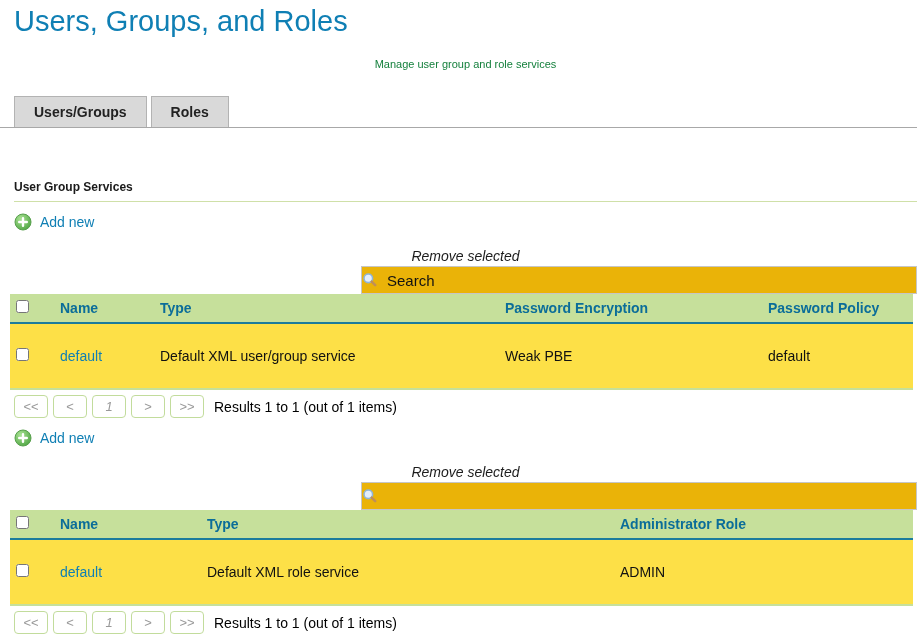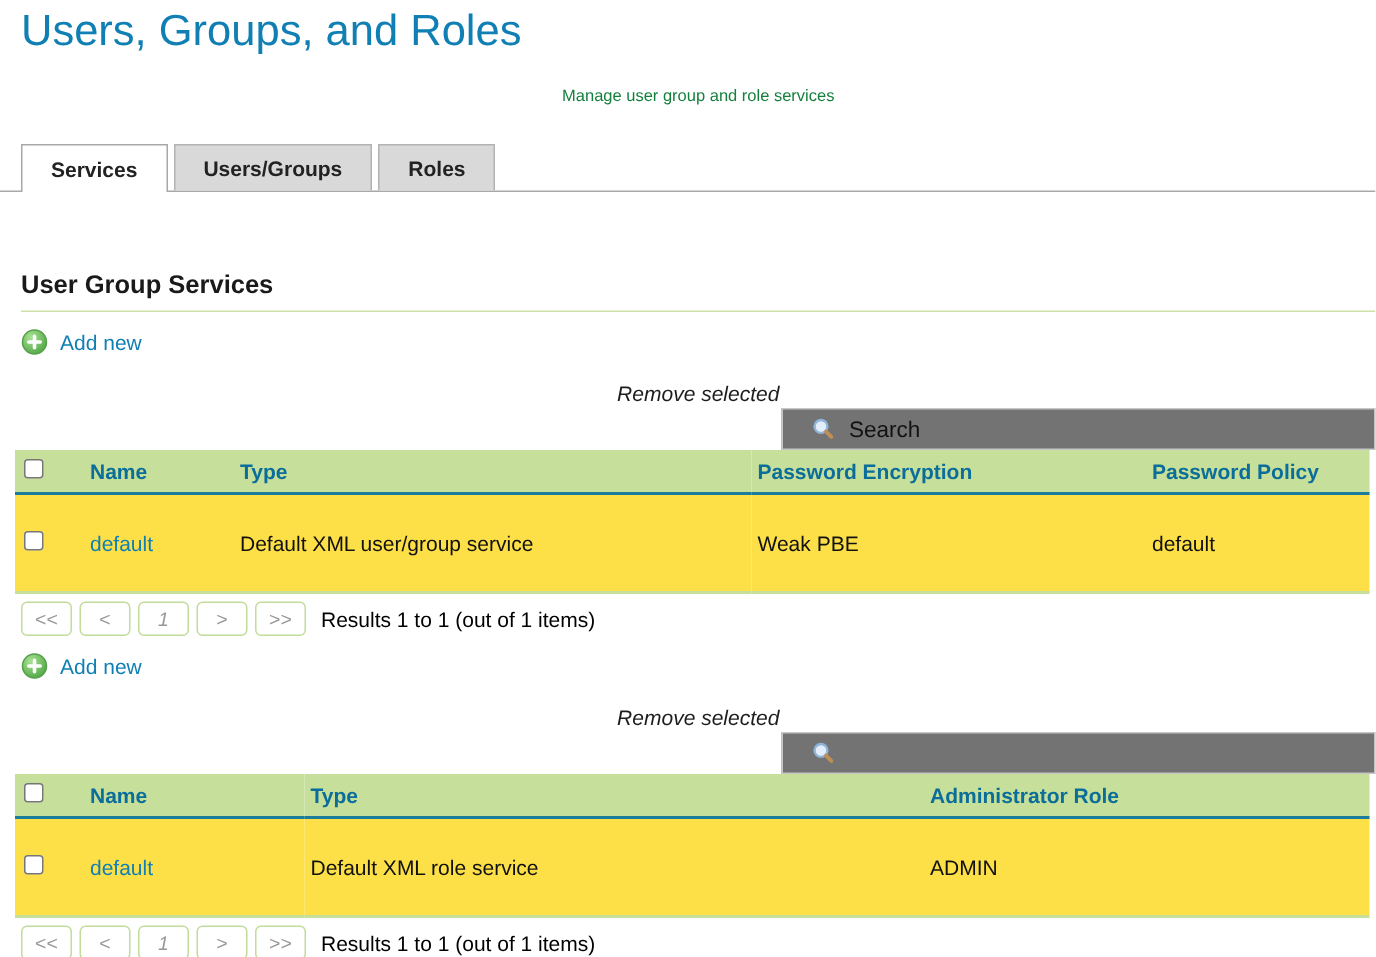--- a/index.html
+++ b/index.html
@@ -26,36 +26,36 @@
     background: #d9d9d9; border: 1px solid #b3b3b3; border-bottom: none;
     cursor: pointer;
   }
   .tab.active {
     background: #fff; border-color: #a8a8a8;
     height: 32px; margin-bottom: -1px;
   }
 
   .section-heading {
     margin: 52px 0 0 14px; width: 903px;
-    font-size: 17px; font-weight: bold; color: #1a1a1a;
+    font-size: 12px; font-weight: bold; color: #1a1a1a;
     padding-bottom: 7px; border-bottom: 1px solid #cfe0a8;
   }
   .section-heading.second { margin-top: 18px; }
 
   .action { margin: 10px 0 0 14px; height: 20px; display: flex; align-items: center; gap: 8px; font-size: 14px; }
   .action.remove { margin-top: 8px; flex-direction: column; }
   .action a { color: #0f7fb4; text-decoration: none; cursor: pointer; }
   .action a.remove-label { color: #1c1c1c; font-style: italic; }
   .action svg { display: block; }
 
   .search-row { position: relative; margin: 6px 0 0 14px; width: 903px; height: 28px; }
   .search-box {
-    position: absolute; right: 0; top: 0; width: 396px; height: 28px;
-    border: 1px solid #c6c6c6; background: #737373;
-    display: flex; align-items: center; gap: 7px; padding-left: 19px;
+    position: absolute; right: 0; top: 0; width: 556px; height: 28px;
+    border: 1px solid #c6c6c6; background: #eab308;
+    display: flex; align-items: center; gap: 7px; padding-left: 0;
   }
   .search-box input {
     flex: 1; border: none; outline: none; height: 22px;
     font-size: 15px; color: #111; font-family: inherit; background: transparent;
   }
   .search-box input::placeholder { color: #121212; opacity: 1; }
 
   table { margin-left: 10px; width: 903px; border-collapse: collapse; table-layout: fixed; }
   thead th {
     background: #c6e09b; border-bottom: 2px solid #1b7c9c;
@@ -98,21 +98,20 @@
     </radialGradient>
   </defs>
 </svg>
 
 <div>
 
   <h1 class="page-title">Users, Groups, and Roles</h1>
   <div class="page-subtitle">Manage user group and role services</div>
 
   <div class="tabbar">
-    <div class="tab active">Services</div>
     <div class="tab">Users/Groups</div>
     <div class="tab">Roles</div>
   </div>
 
   <section>
     <h2 class="section-heading">User Group Services</h2>
 
     <div class="action">
       <svg width="18" height="18" viewBox="0 0 18 18">
         <circle cx="9" cy="9" r="8" fill="url(#gAdd)" stroke="#57a04c" stroke-width="1"></circle>

